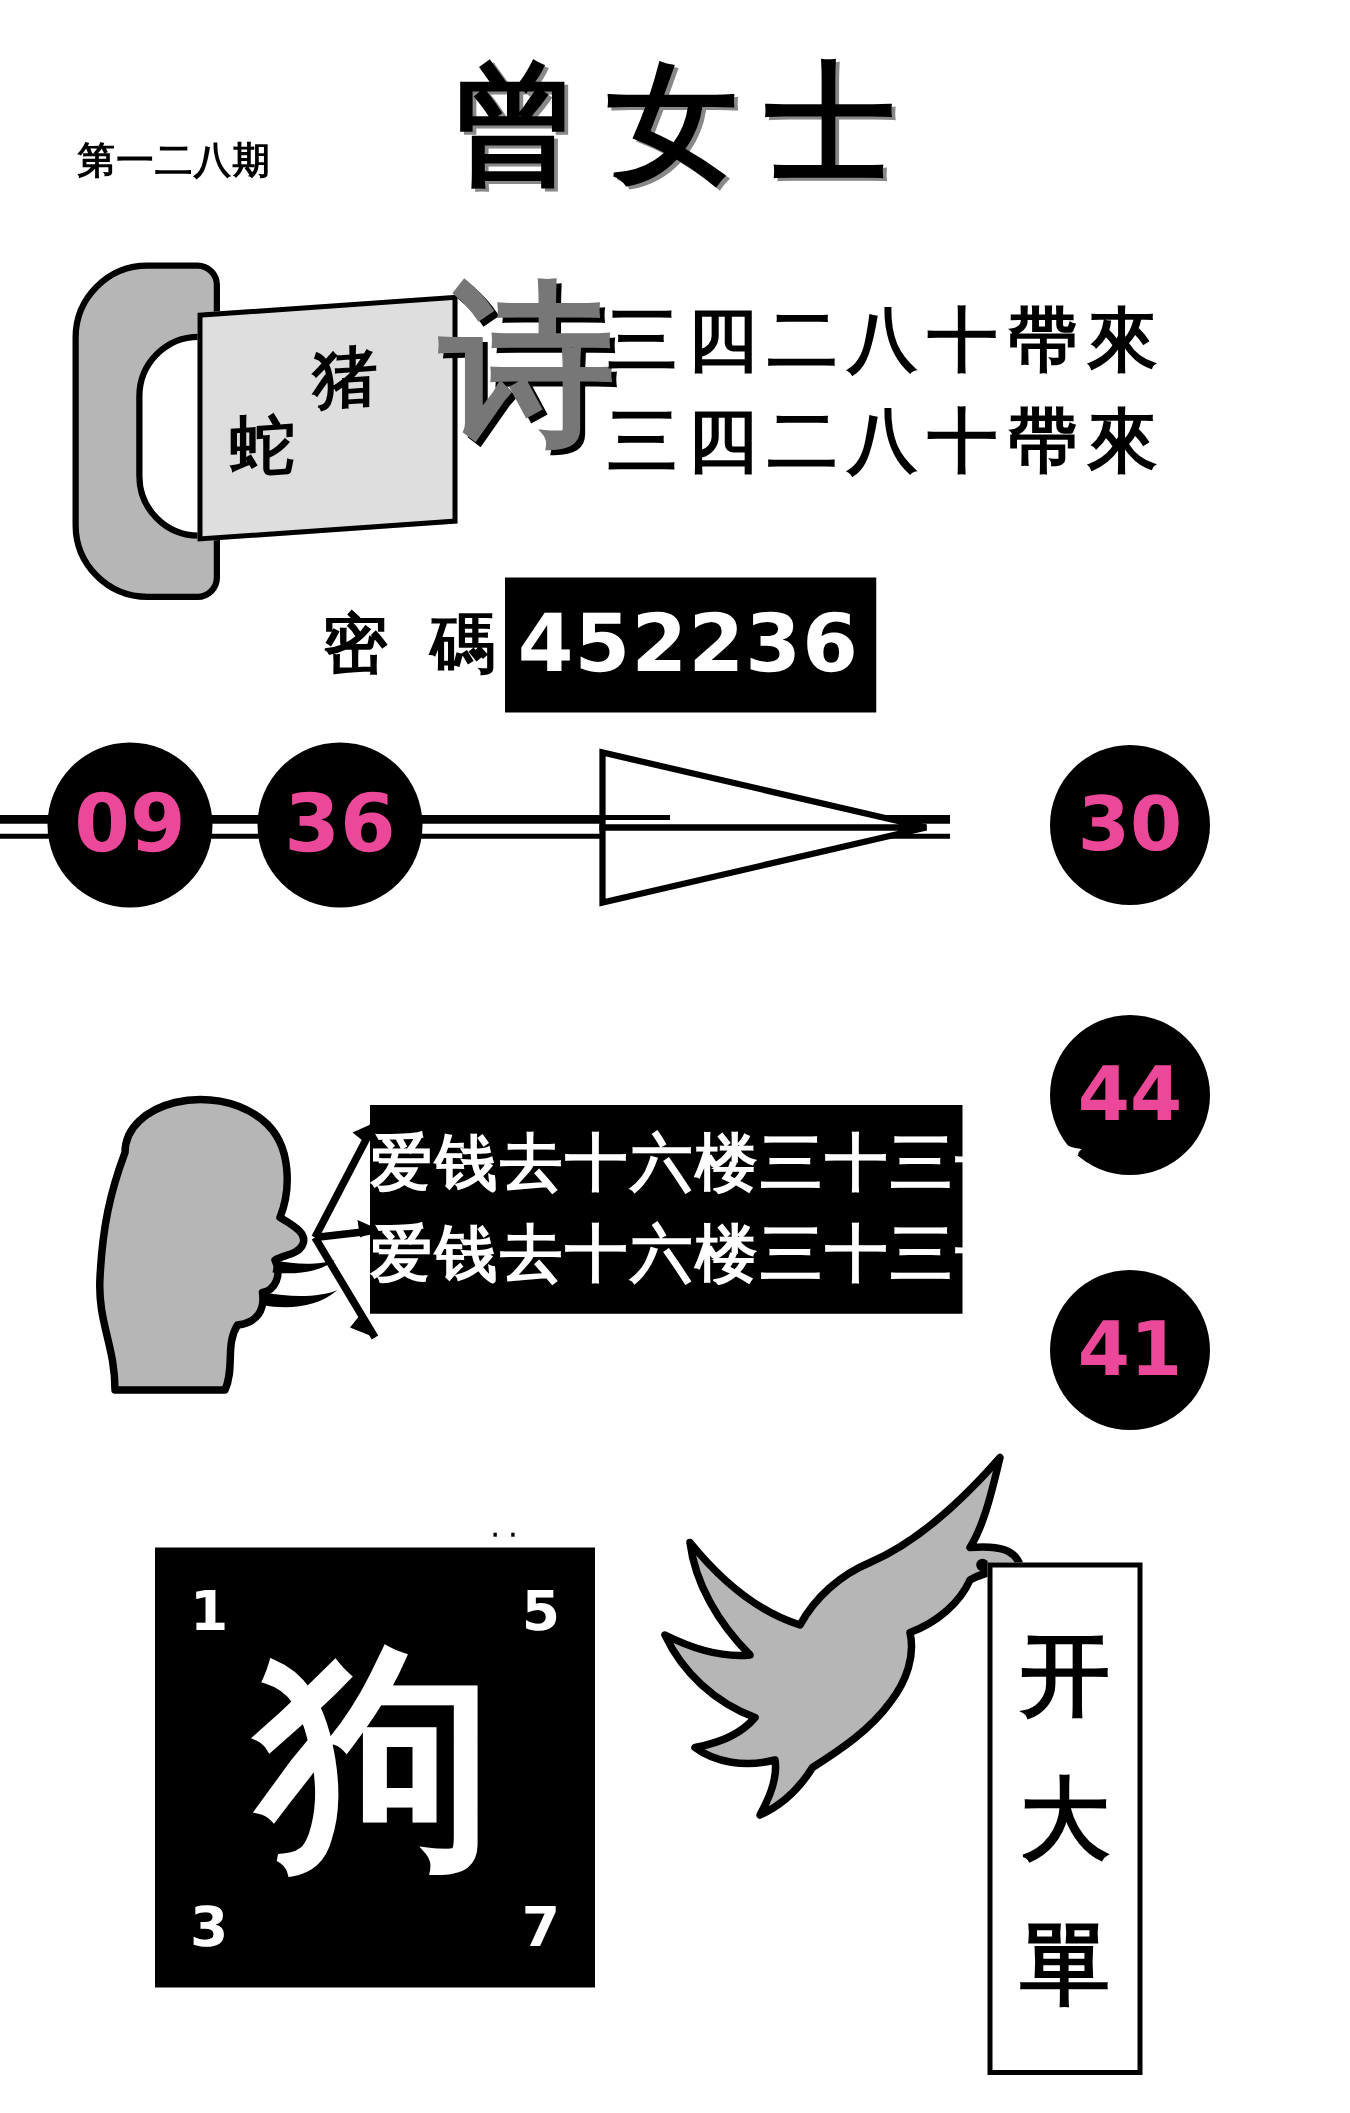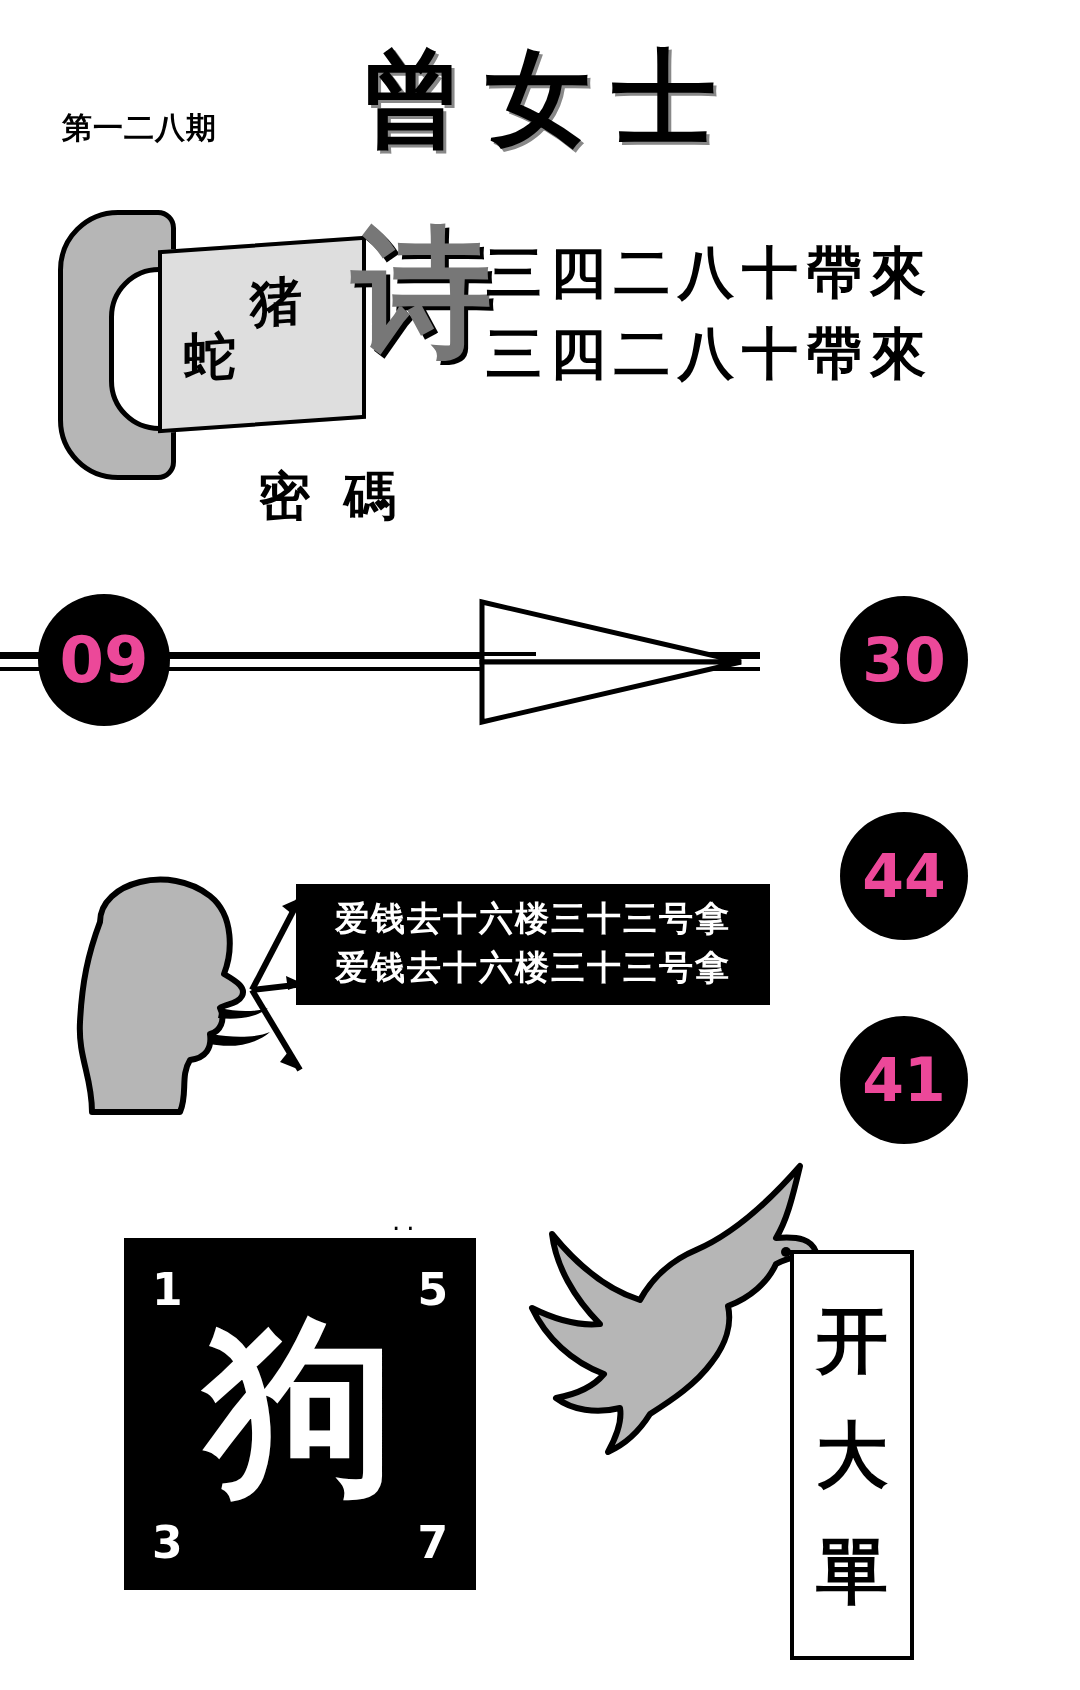--- a/index.html
+++ b/index.html
@@ -213,21 +213,21 @@
     position: absolute;
     left: 296px;
     top: 884px;
     width: 474px;
     background: #000;
     padding: 10px 0 12px 0;
   }
   .msg-line {
     color: #fff;
     font-family: "DejaVu Serif", serif;
-    font-size: 34px;
+    font-size: 50px;
     font-weight: bold;
     letter-spacing: 2px;
     line-height: 1.45;
     text-align: center;
     white-space: nowrap;
   }
 
   
   .zodiac-tile {
     position: absolute;
@@ -320,27 +320,29 @@
 
   <div class="shi-char">诗</div>
 
   <div class="poem-lines">
     <div>三四二八十帶來</div>
     <div>三四二八十帶來</div>
   </div>
 
   <div class="password-row">
     <span class="password-label">密 碼</span>
+    <span class="password-value">452236</span>
   </div>
 
   <div class="ball-track">
     <div class="ball-track-inner"></div>
   </div>
 
   <div class="ball ball-left b1">09</div>
+  <div class="ball ball-left b2">36</div>
 
   <div class="arrow-head">
     <svg width="270" height="128" viewBox="0 0 270 128">
       <polygon points="6,64 265,64 6,4" fill="#ffffff" stroke="#000" stroke-width="5"></polygon>
       <polygon points="6,64 265,64 6,124" fill="#ffffff" stroke="#000" stroke-width="5"></polygon>
       <line x1="0" y1="56" x2="60" y2="56" stroke="#000" stroke-width="4"></line>
     </svg>
   </div>
 
   <div class="ball ball-right r1">30</div>

